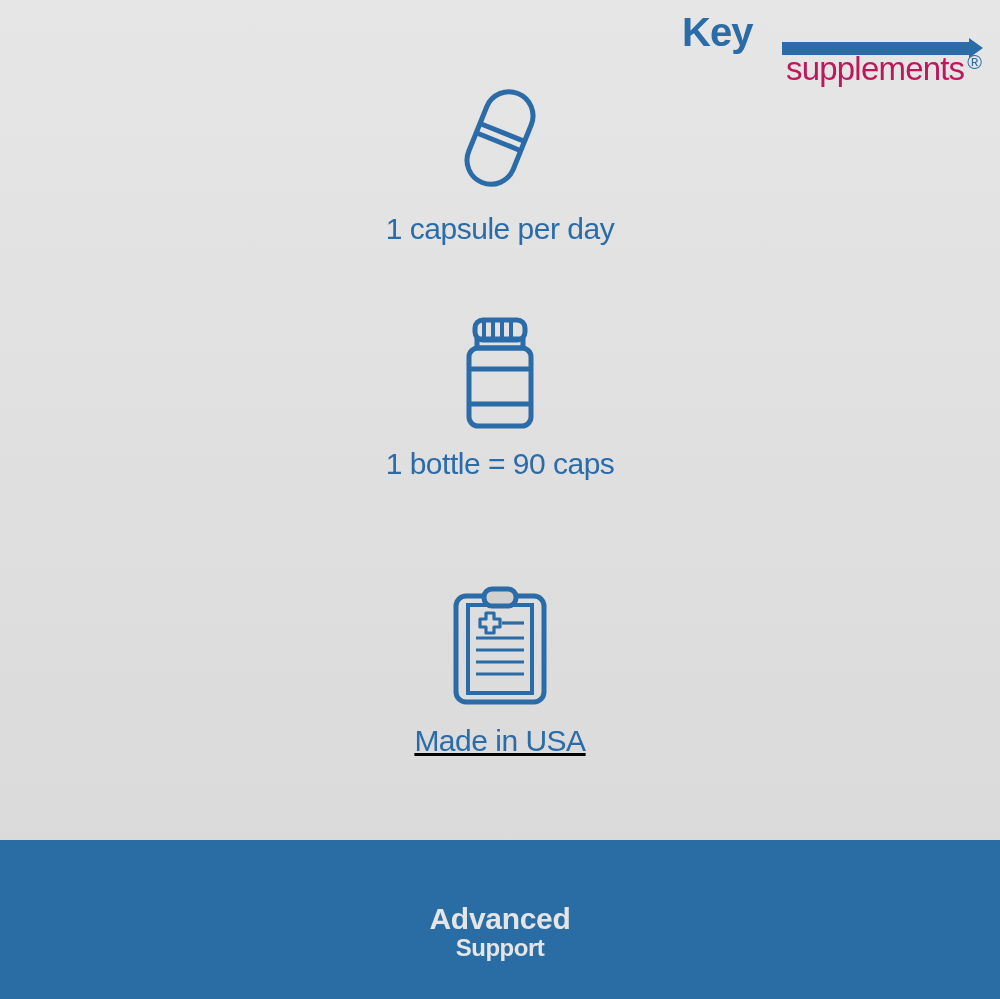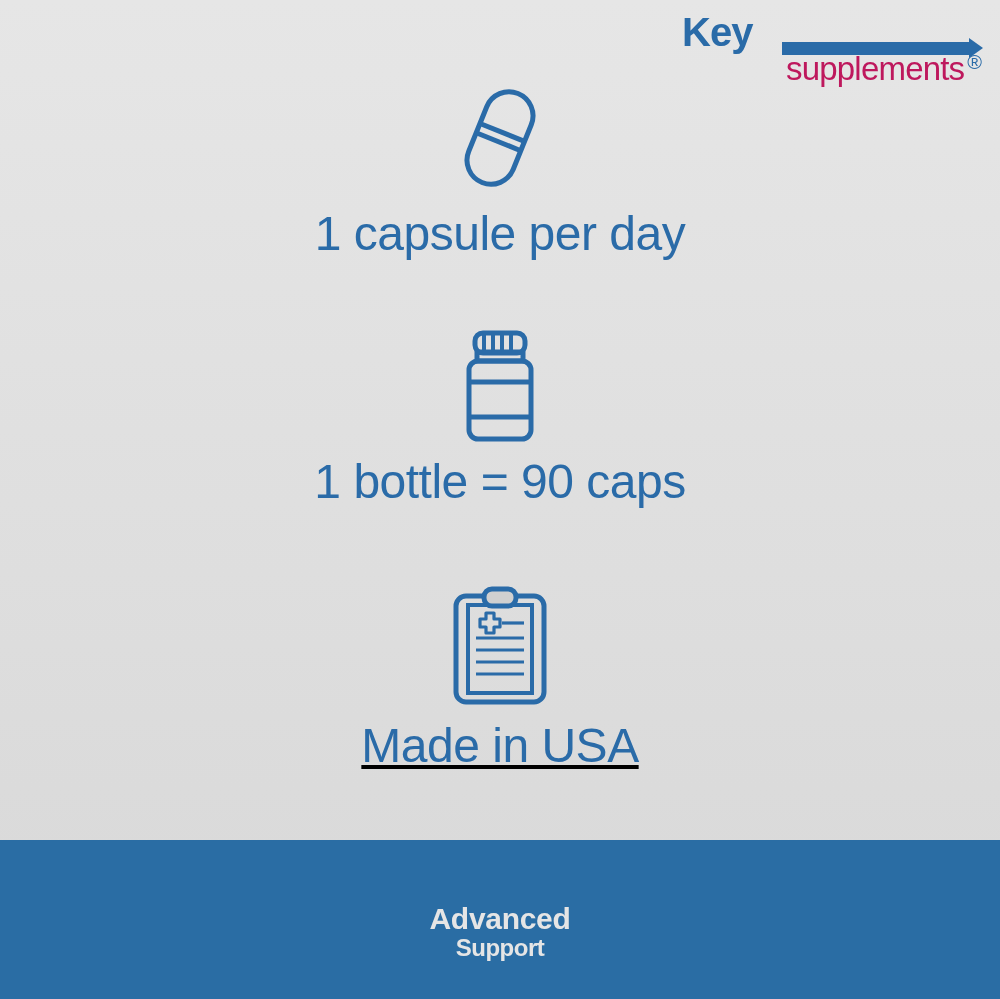--- a/index.html
+++ b/index.html
@@ -74,25 +74,25 @@
   }
   .logo-reg{
     position:absolute;right:0px;top:36px;
     font-size:20px;color:#2a6ba8;line-height:1;
   }
 
   
   .feature{position:absolute;left:0;width:1000px;text-align:center;}
   .feature .icon-wrap{display:block;margin:0 auto;}
   .feature .label{
-    display:block;margin-top:4px;
-    font-size:48px;color:#2a6ba8;letter-spacing:-0.5px;
+    display:block;margin-top:10px;
+    font-size:30px;color:#2a6ba8;letter-spacing:-0.5px;
   }
   #feat-capsule{top:78px;}
-  #feat-bottle{top:326px;text-align:center;}
+  #feat-bottle{top:313px;text-align:center;}
   #feat-usa{top:586px;text-decoration:underline;}
 
   
   .banner{
     position:absolute;left:0;top:840px;width:1000px;height:183px;
     background:#2a6da4;color:#e5e5e5;text-align:center;
     display:flex;flex-direction:column;justify-content:center;
     align-items:center;
   }
   .banner-top{font-size:30px;font-weight:bold;line-height:1.05;letter-spacing:-0.3px;}

